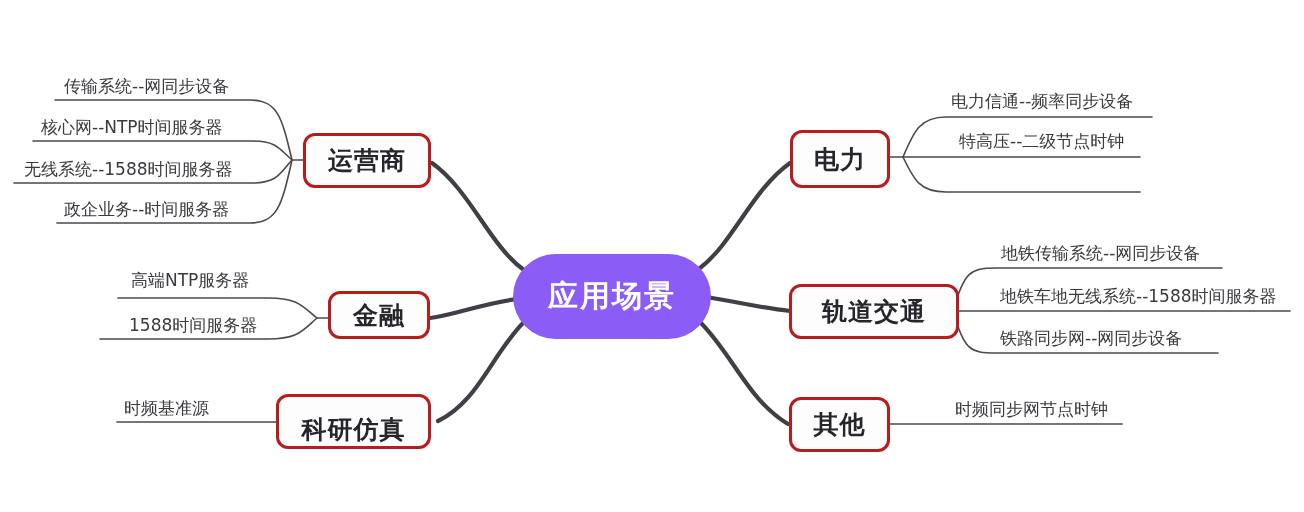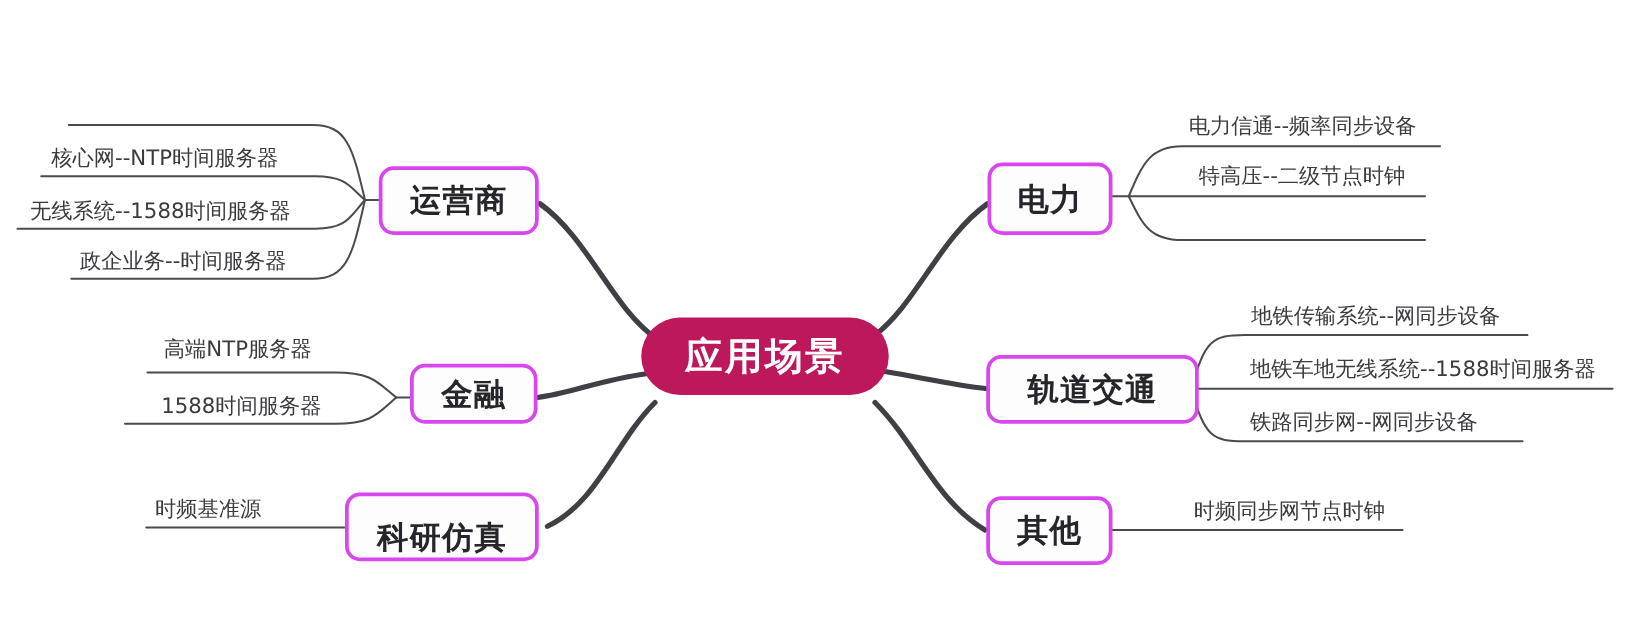--- a/index.html
+++ b/index.html
@@ -44,21 +44,21 @@
     white-space: nowrap;
   }
   
   .branch-node {
     position: absolute;
     display: flex;
     align-items: center;
     justify-content: center;
     box-sizing: border-box;
     background: #fdfdfd;
-    border: 3px solid #d946ef;
+    border: 3px solid #b91c1c;
     border-radius: 12px;
     z-index: 4;
   }
   .branch-node .branch-label {
     color: #25252b;
     font-size: 25px;
     font-weight: bold;
     letter-spacing: 1px;
     white-space: nowrap;
   }
@@ -125,21 +125,21 @@
       <path d="M 953 311 C 964 272 970 268 996 268 L 1222 268"></path>
       <path d="M 953 311 L 1290 311"></path>
       <path d="M 953 311 C 964 350 970 353 996 353 L 1218 353"></path>
     </g>
 
     <g fill="none" stroke="#4a4a4f" stroke-width="1.6" stroke-linecap="round">
       <path d="M 890 424 L 1122 424"></path>
     </g>
   </svg>
 
-  <div class="center-node" style="left:513px; top:254px; width:198px; height:62px; background:#be185d;">
+  <div class="center-node" style="left:513px; top:254px; width:198px; height:85px; background:#8b5cf6;">
     <span class="center-label">应用场景</span>
   </div>
 
   <div class="branch-node" style="left:303px; top:133px; width:128px; height:55px;">
     <span class="branch-label">运营商</span>
   </div>
 
   <div class="branch-node" style="left:328px; top:291px; width:102px; height:48px;">
     <span class="branch-label">金融</span>
   </div>
@@ -153,20 +153,21 @@
   </div>
 
   <div class="branch-node" style="left:789px; top:284px; width:170px; height:55px;">
     <span class="branch-label">轨道交通</span>
   </div>
 
   <div class="branch-node" style="left:789px; top:397px; width:101px; height:55px;">
     <span class="branch-label">其他</span>
   </div>
 
+  <div class="leaf-label" style="left:64px; top:78px;">传输系统--网同步设备</div>
   <div class="leaf-label" style="left:41px; top:119px;">核心网--NTP时间服务器</div>
   <div class="leaf-label" style="left:24px; top:161px;">无线系统--1588时间服务器</div>
   <div class="leaf-label" style="left:64px; top:201px;">政企业务--时间服务器</div>
 
   <div class="leaf-label" style="left:131px; top:272px;">高端NTP服务器</div>
   <div class="leaf-label" style="left:129px; top:317px;">1588时间服务器</div>
 
   <div class="leaf-label" style="left:124px; top:400px;">时频基准源</div>
 
   <div class="leaf-label" style="left:951px; top:93px;">电力信通--频率同步设备</div>

